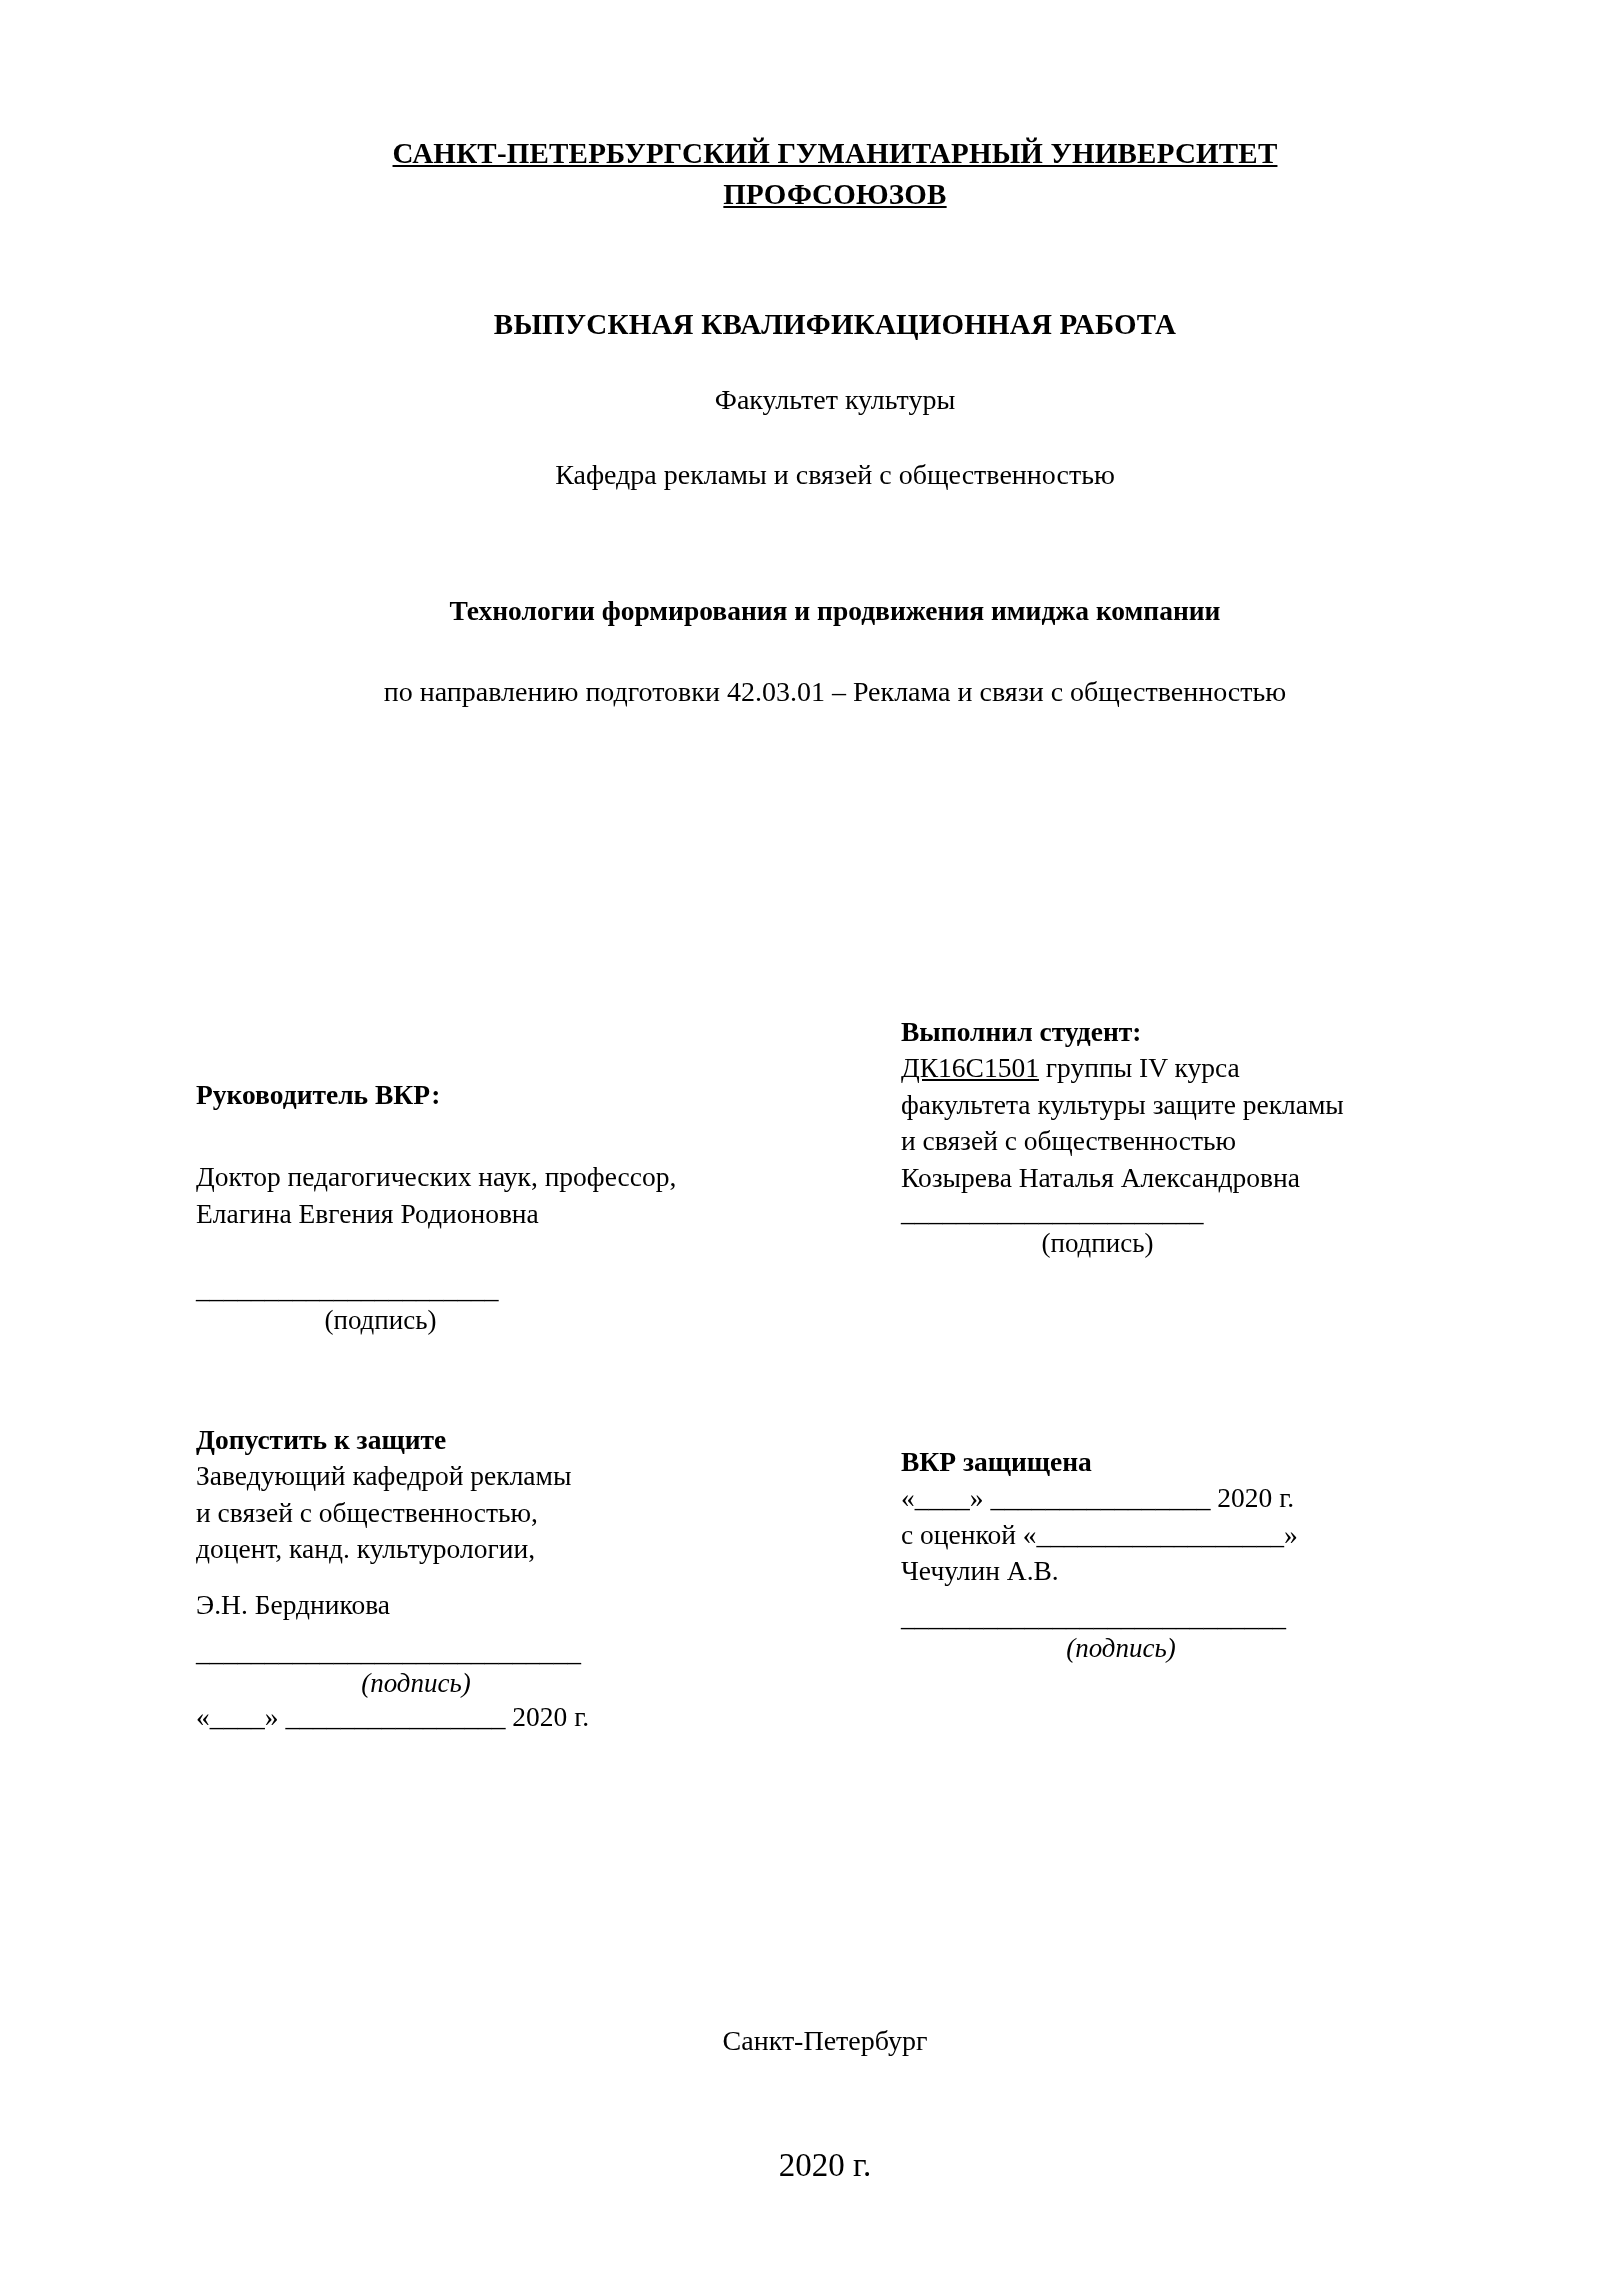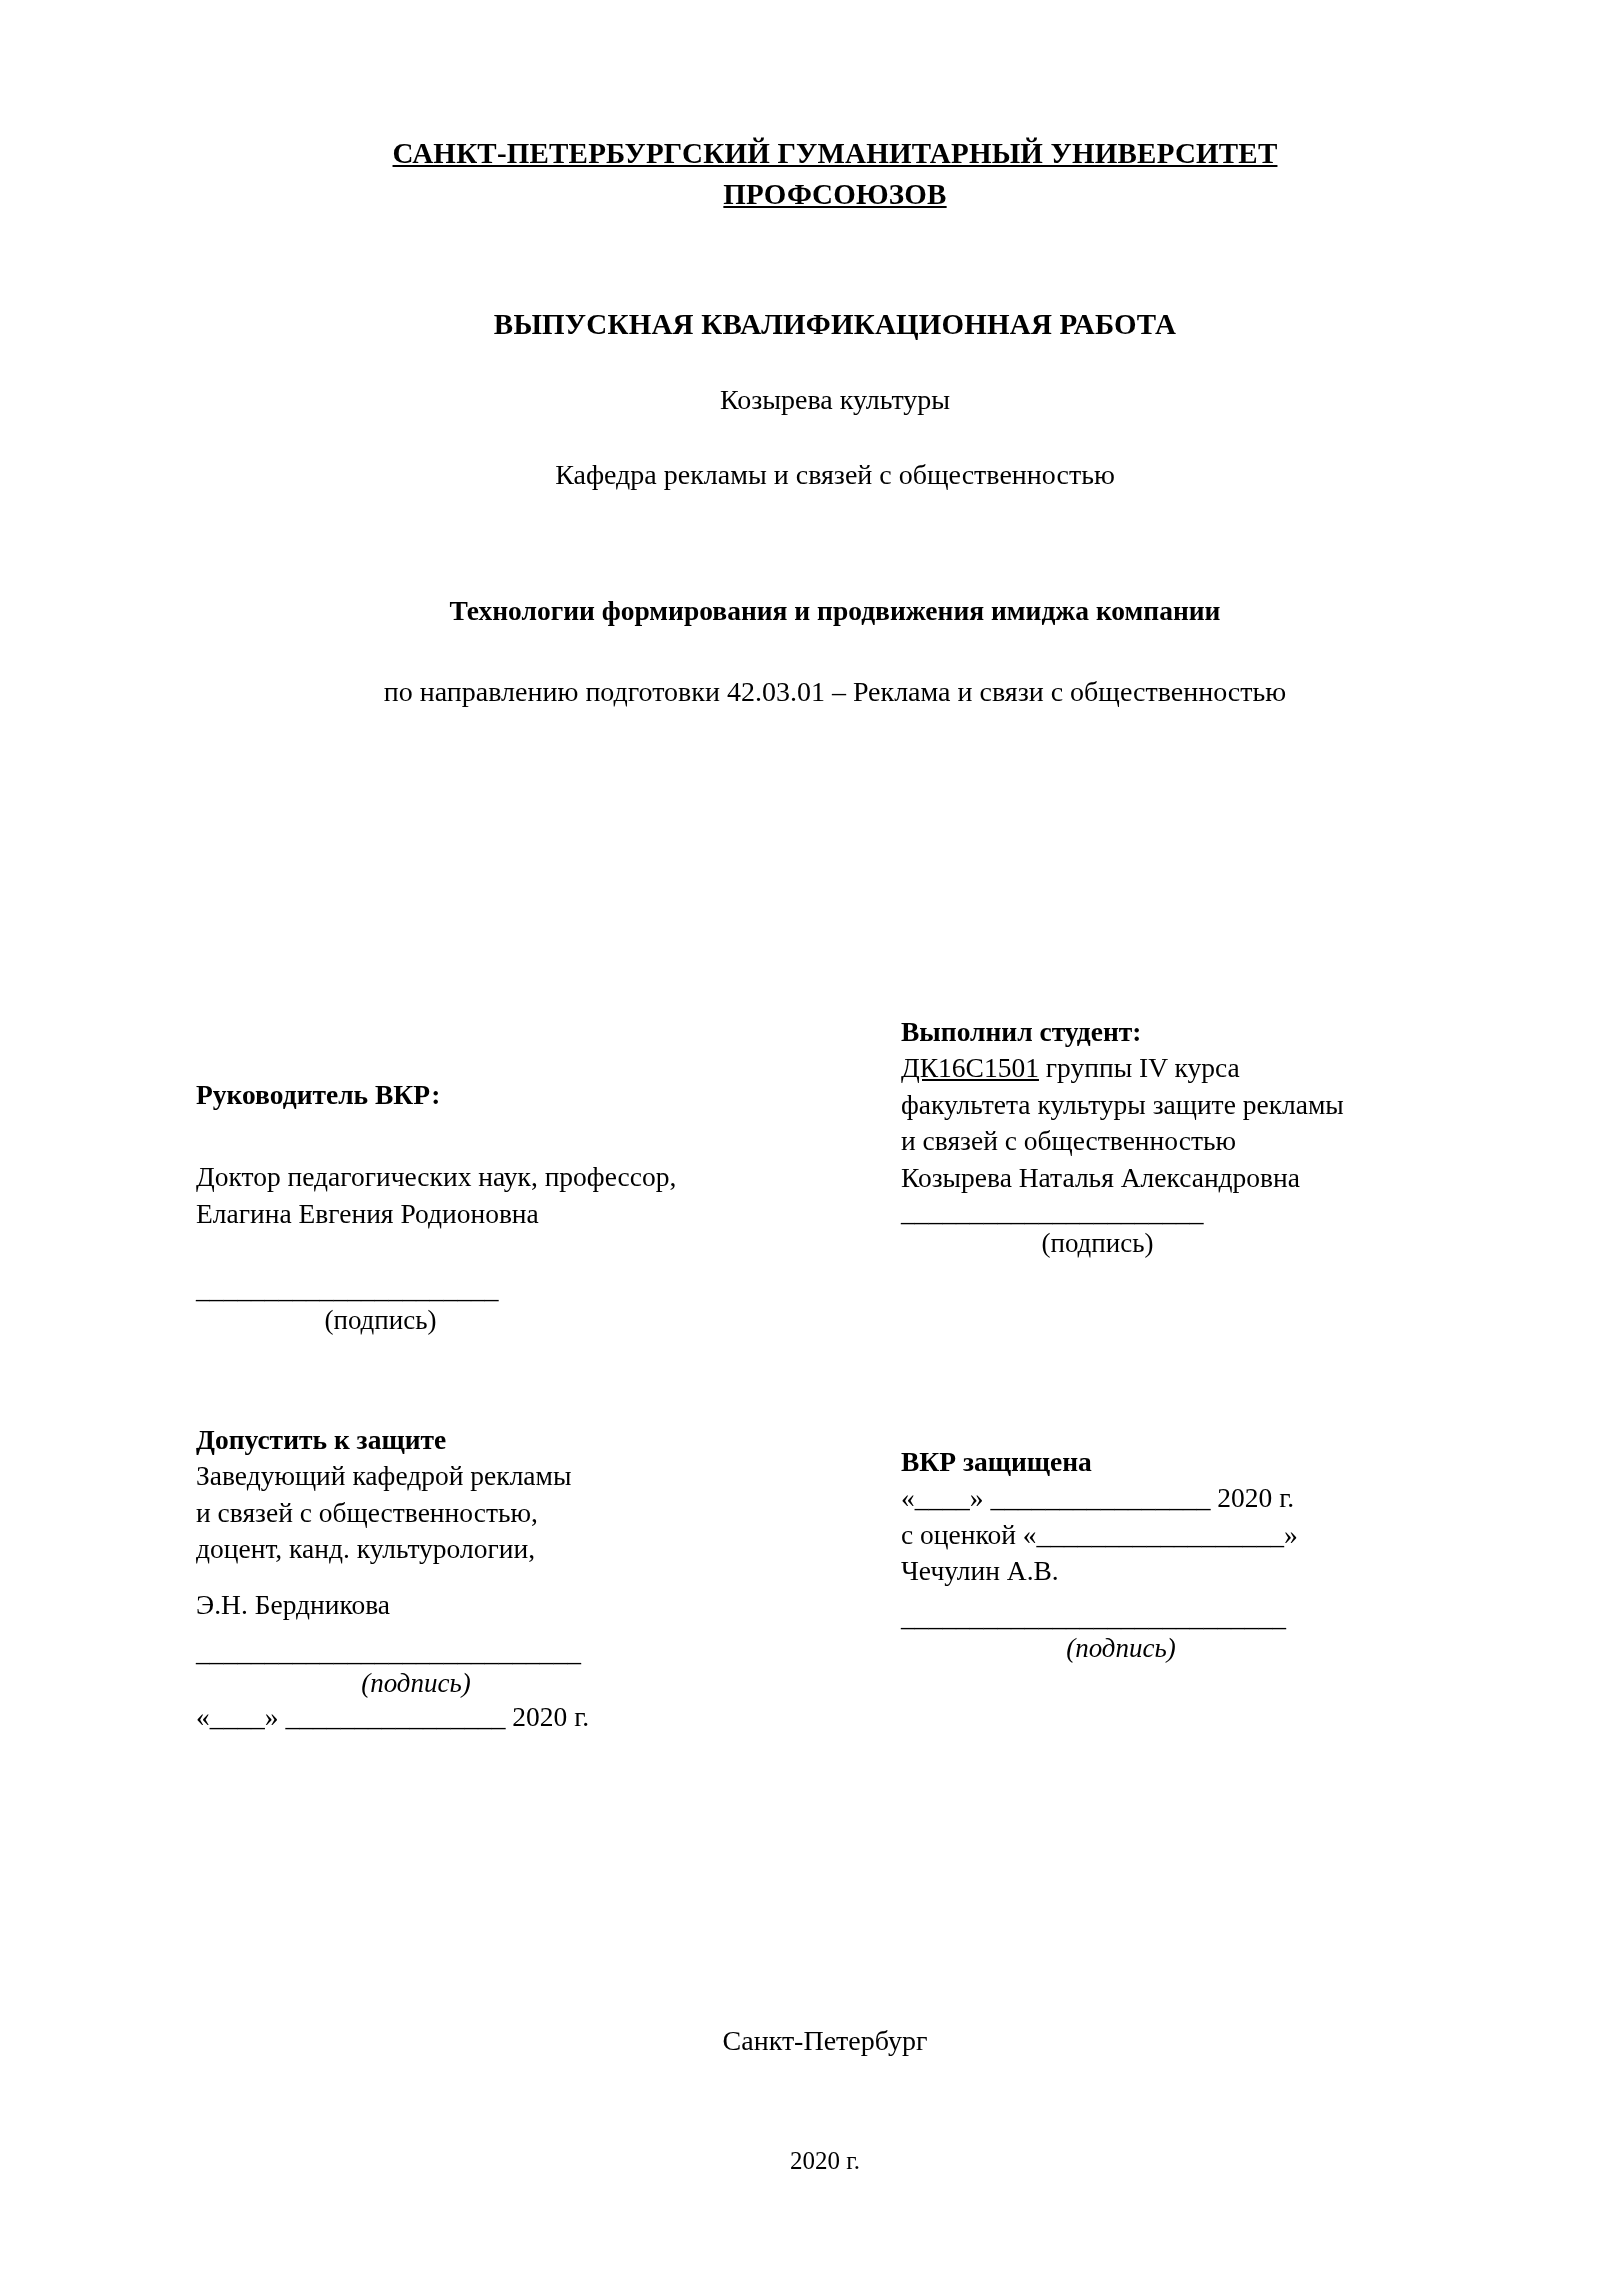--- a/index.html
+++ b/index.html
@@ -108,35 +108,35 @@
 
   .footer {
     position: absolute;
     left: 0;
     right: 0;
     top: 2025px;
     text-align: center;
     padding-left: 27px;
   }
   .footer .city { font-size: 28px; }
-  .footer .year { font-size: 25px; margin-top: 90px; }
+  .footer .year { font-size: 33px; margin-top: 90px; }
 </style>
 </head>
 <body>
 
 <div class="page">
 
   <div class="content">
     <div class="univ-line"><span>САНКТ-ПЕТЕРБУРГСКИЙ ГУМАНИТАРНЫЙ УНИВЕРСИТЕТ</span></div>
     <div class="univ-line"><span>ПРОФСОЮЗОВ</span></div>
 
     <div class="gap-1"></div>
 
     <div class="work-type">ВЫПУСКНАЯ КВАЛИФИКАЦИОННАЯ РАБОТА</div>
-    <div class="faculty">Козырева культуры</div>
+    <div class="faculty">Факультет культуры</div>
     <div class="chair">Кафедра рекламы и связей с общественностью</div>
 
     <div class="topic">Технологии формирования и продвижения имиджа компании</div>
     <div class="direction">по направлению подготовки 42.03.01 – Реклама и связи с общественностью</div>
   </div>
 
   <div class="sig-area">
 
     <div class="row" style="height: 408px;">
 

